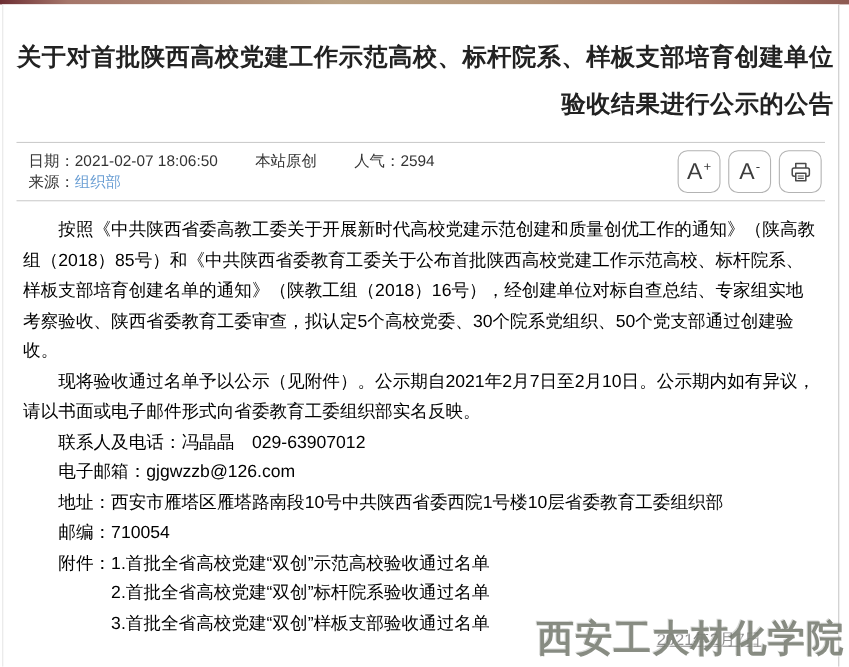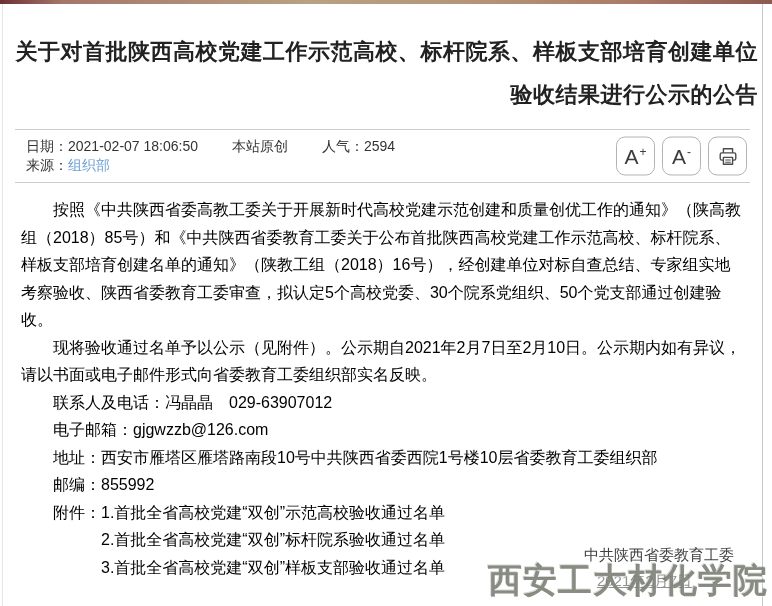--- a/index.html
+++ b/index.html
@@ -82,23 +82,22 @@
       </button>
     </div>
   </div>
 
   <div class="content">
     <p>按照《中共陕西省委高教工委关于开展新时代高校党建示范创建和质量创优工作的通知》（陕高教组（2018）85号）和《中共陕西省委教育工委关于公布首批陕西高校党建工作示范高校、标杆院系、样板支部培育创建名单的通知》（陕教工组（2018）16号），经创建单位对标自查总结、专家组实地考察验收、陕西省委教育工委审查，拟认定5个高校党委、30个院系党组织、50个党支部通过创建验收。</p>
     <p>现将验收通过名单予以公示（见附件）。公示期自2021年2月7日至2月10日。公示期内如有异议，请以书面或电子邮件形式向省委教育工委组织部实名反映。</p>
     <p>联系人及电话：冯晶晶　029-63907012</p>
     <p>电子邮箱：gjgwzzb@126.com</p>
     <p>地址：西安市雁塔区雁塔路南段10号中共陕西省委西院1号楼10层省委教育工委组织部</p>
-    <p>邮编：855992</p>
+    <p>邮编：710054</p>
     <p><span>附件：</span><span>1.首批全省高校党建“双创”示范高校验收通过名单</span></p>
     <p class="attach-sub"><span>2.首批全省高校党建“双创”标杆院系验收通过名单</span></p>
     <p class="attach-sub"><span>3.首批全省高校党建“双创”样板支部验收通过名单</span></p>
   </div>
 
-  <div class="sig">中共陕西省委教育工委</div>
   <div class="sig-date">2021年2月7日</div>
   <div class="watermark">西安工大材化学院</div>
 
 </div>
 
 </body></html>

